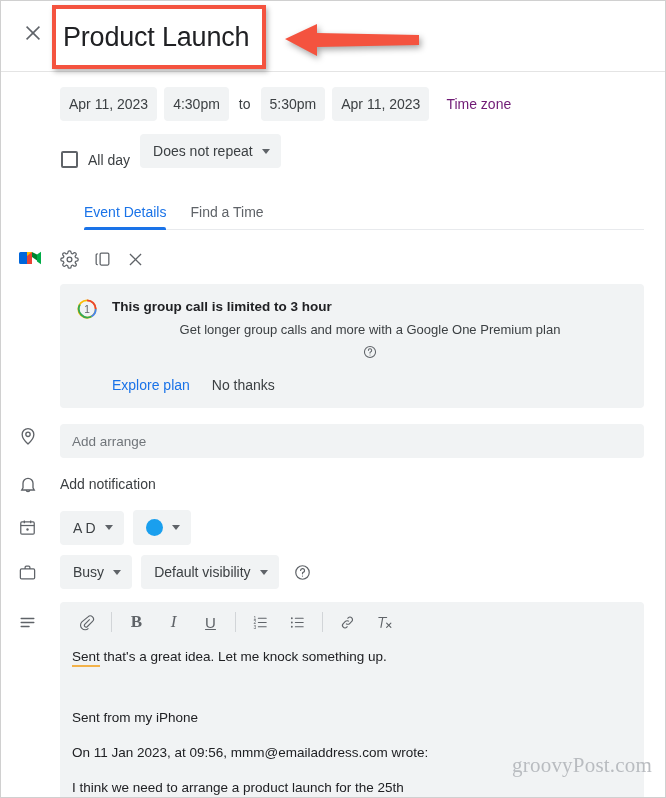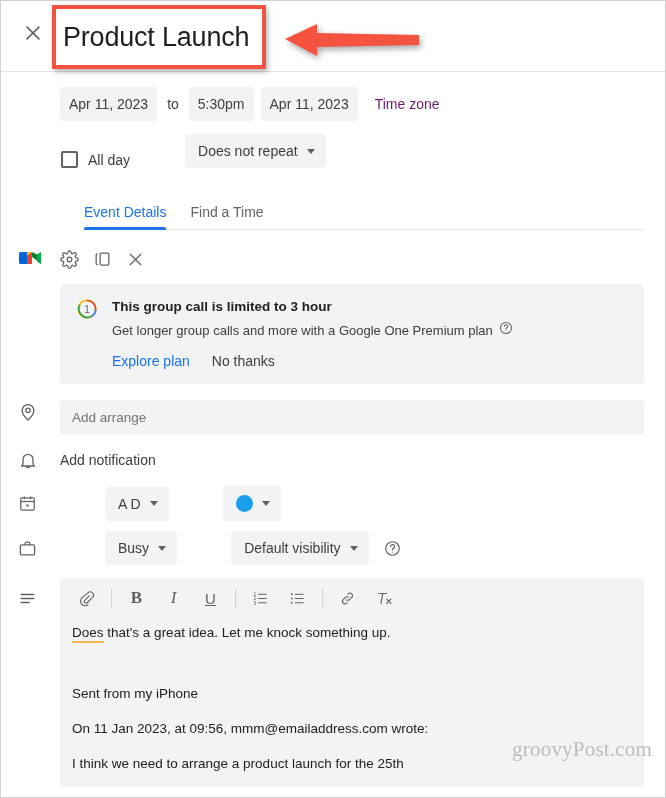--- a/index.html
+++ b/index.html
@@ -151,21 +151,20 @@
     background: #f1f3f4;
     border-radius: 4px;
     padding: 9px 11px 9px 13px;
     font-size: 14px;
     color: #3c4043;
     display: inline-flex;
     align-items: center;
     gap: 9px;
     cursor: pointer;
     white-space: nowrap;
-    margin-left: 45px;
   }
 
   .caret {
     width: 0; height: 0;
     border-left: 4.5px solid transparent;
     border-right: 4.5px solid transparent;
     border-top: 5px solid #5f6368;
     flex: none;
   }
 
@@ -295,20 +294,21 @@
   }
 
   .promo-sub {
     font-size: 13px;
     color: #3c4043;
     margin-top: 5px;
     line-height: 18px;
     display: flex;
     align-items: center;
     gap: 6px;
+    flex-direction: column;
   }
 
   .promo-actions {
     margin-top: 13px;
     display: flex;
     align-items: center;
     gap: 22px;
   }
 
   .promo-primary {
@@ -409,21 +409,21 @@
     border-bottom: 2px solid #f3b24a;
     padding-bottom: 1px;
   }
 
   .gap-lg { height: 42px; }
   .gap-sm { height: 16px; }
 
   .watermark {
     position: absolute;
     right: 14px;
-    bottom: 36px;
+    bottom: 20px;
     font-family: "Liberation Serif", serif;
     font-size: 21px;
     color: #b9bcc0;
     letter-spacing: 0.2px;
     z-index: 30;
   }
 </style>
 </head>
 <body>
 
@@ -446,20 +446,21 @@
 
   <svg class="arrow-annotation" viewBox="0 0 140 36">
     <path d="M2 17 L34 2 L34 11 L136 13 L136 23 L34 25 L34 34 Z" fill="#f4533f"></path>
   </svg>
 
   <div class="header-rule"></div>
 </div>
 
 <div class="datetime-row">
   <div class="chip">Apr 11, 2023</div>
+  <div class="chip">4:30pm</div>
   <div class="to-label">to</div>
   <div class="chip">5:30pm</div>
   <div class="chip">Apr 11, 2023</div>
   <div class="tz-label">Time zone</div>
 </div>
 
 <div class="allday-row">
   <div class="checkbox"></div>
   <div class="allday-label">All day</div>
   <div class="dropchip">
@@ -670,21 +671,21 @@
             <path d="M4 5h11"></path>
               <path d="M9.5 5L7 19"></path>
             <path d="M15 13l6 6"></path>
               <path d="M21 13l-6 6"></path>
           </svg>
         </span>
       </div>
 
       <div class="desc-text">
         <div class="desc-line">
-          <span class="spell">Does</span><span> that's a great idea. Let me knock something up.</span>
+          <span class="spell">Sent</span><span> that's a great idea. Let me knock something up.</span>
         </div>
         <div class="gap-lg"></div>
         <div class="desc-line">Sent from my iPhone</div>
         <div class="gap-sm"></div>
         <div class="desc-line">On 11 Jan 2023, at 09:56, mmm@emailaddress.com wrote:</div>
         <div class="gap-sm"></div>
         <div class="desc-line">I think we need to arrange a product launch for the 25th</div>
       </div>
 
     </div>

